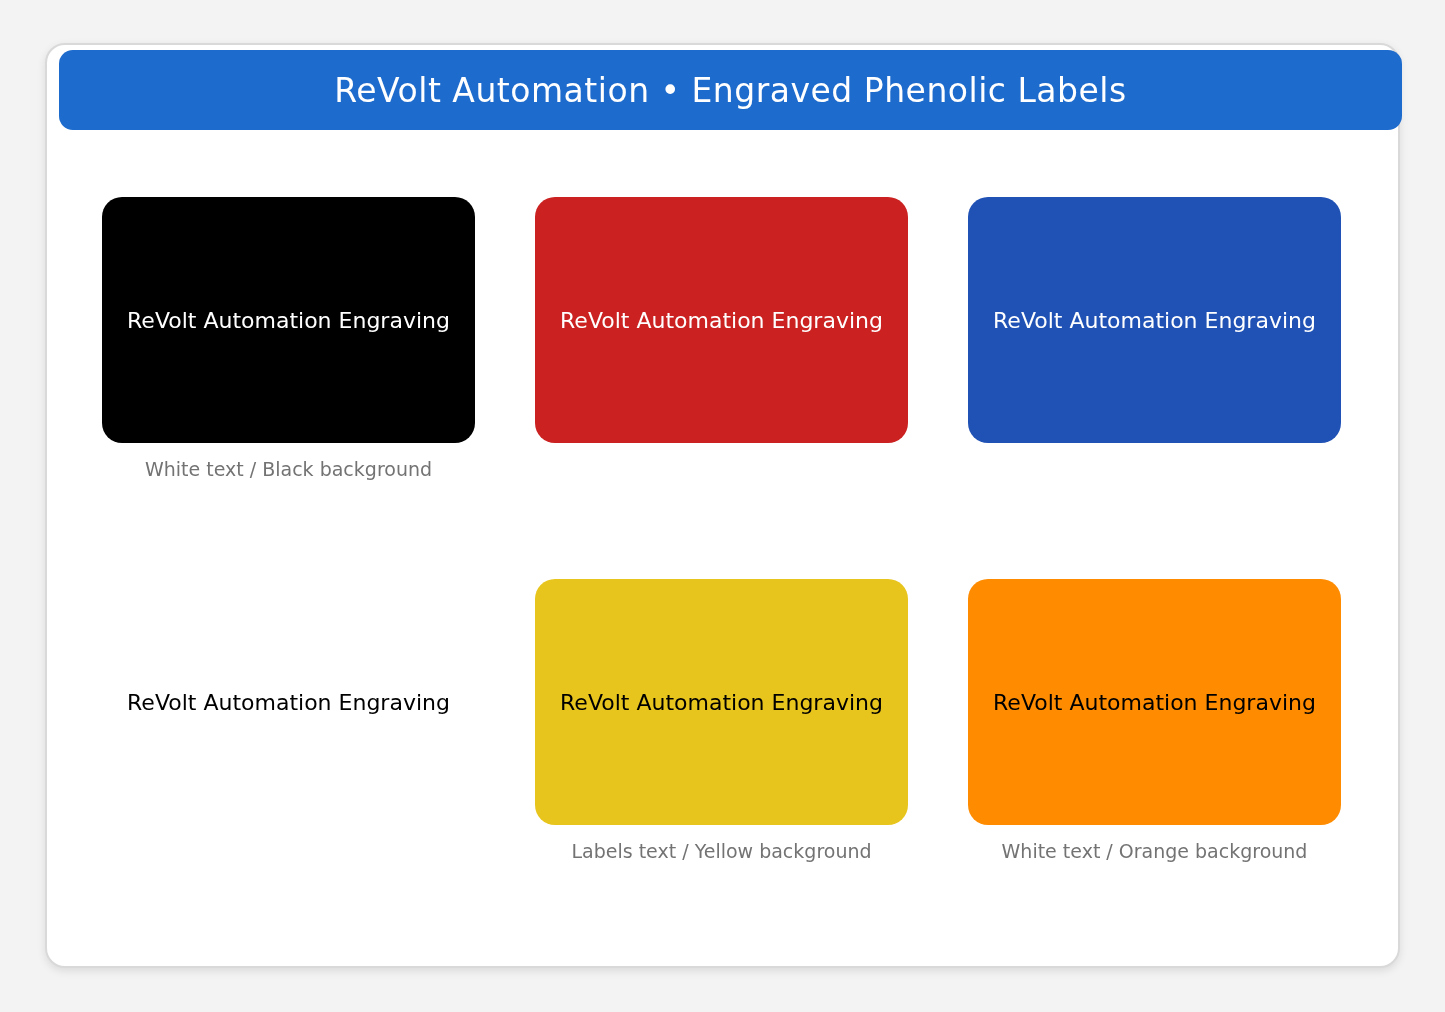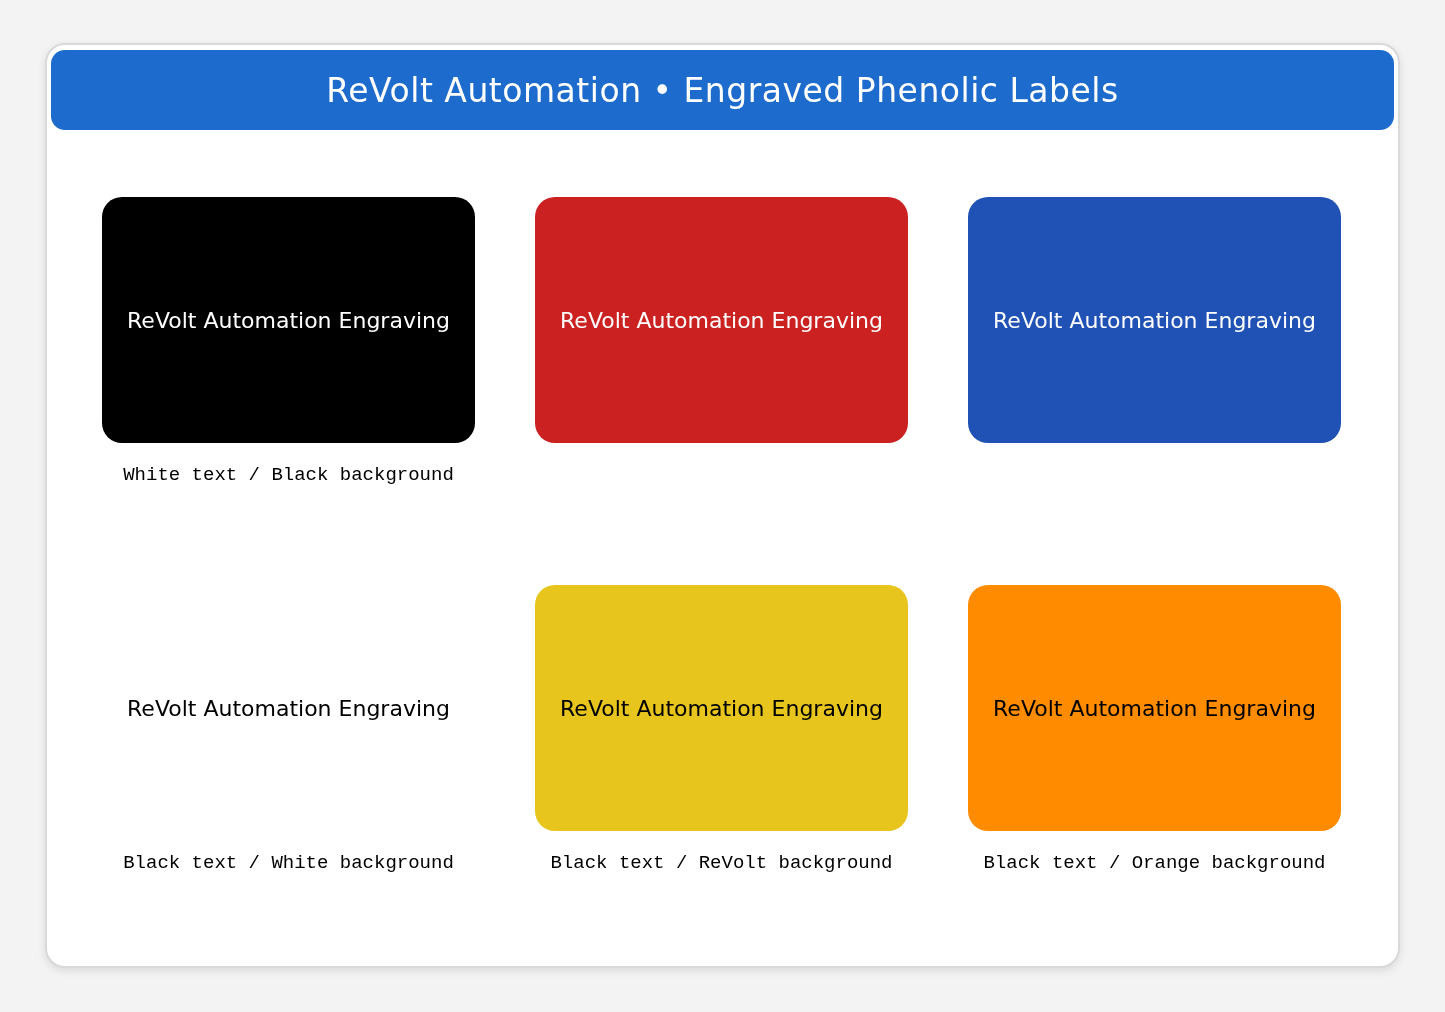--- a/index.html
+++ b/index.html
@@ -20,21 +20,21 @@
     width: 1355px;
     height: 925px;
     background: #ffffff;
     border: 2px solid #d9d9d9;
     border-radius: 20px;
     box-shadow: 0 3px 8px rgba(0,0,0,0.10);
     box-sizing: border-box;
   }
   .header-bar {
     position: absolute;
-    left: 4px;
+    left: 12px;
     top: 5px;
     width: 1343px;
     height: 80px;
     border-radius: 14px;
     display: flex;
     align-items: center;
     justify-content: center;
   }
   .header-title {
     font-size: 33px;
@@ -62,25 +62,24 @@
     display: flex;
     align-items: center;
     justify-content: center;
     box-sizing: border-box;
   }
   .swatch-text {
     font-size: 22px;
     white-space: nowrap;
   }
   .swatch-caption {
-    margin-top: 21px;
+    margin-top: 15px;
     font-size: 19px;
-    color: #000000;
+    color: #737373;
     white-space: nowrap;
-    font-family: Liberation Mono, monospace;
   }
 </style>
 </head>
 <body style="background-color: rgb(243, 243, 244);">
 
 <div class="card">
 
   <div class="header-bar" style="background-color: rgb(29, 107, 205); color: rgb(255, 255, 255);">
     <div class="header-title">ReVolt Automation • Engraved Phenolic Labels</div>
   </div>
@@ -103,31 +102,30 @@
     <div class="swatch-cell">
       <div class="swatch" style="background-color: rgb(32, 82, 181); color: rgb(255, 255, 255);">
         <span class="swatch-text">ReVolt Automation Engraving</span>
       </div>
     </div>
 
     <div class="swatch-cell">
       <div class="swatch" style="background-color: rgb(255, 255, 255); color: rgb(0, 0, 0);">
         <span class="swatch-text">ReVolt Automation Engraving</span>
       </div>
-      <div class="swatch-caption">Black text / White background</div>
     </div>
 
     <div class="swatch-cell">
       <div class="swatch" style="background-color: rgb(232, 197, 28); color: rgb(0, 0, 0);">
         <span class="swatch-text">ReVolt Automation Engraving</span>
       </div>
-      <div class="swatch-caption">Black text / ReVolt background</div>
+      <div class="swatch-caption">Labels text / Yellow background</div>
     </div>
 
     <div class="swatch-cell">
       <div class="swatch" style="background-color: rgb(255, 140, 0); color: rgb(0, 0, 0);">
         <span class="swatch-text">ReVolt Automation Engraving</span>
       </div>
-      <div class="swatch-caption">Black text / Orange background</div>
+      <div class="swatch-caption">White text / Orange background</div>
     </div>
 
   </div>
 </div>
 
 </body></html>

